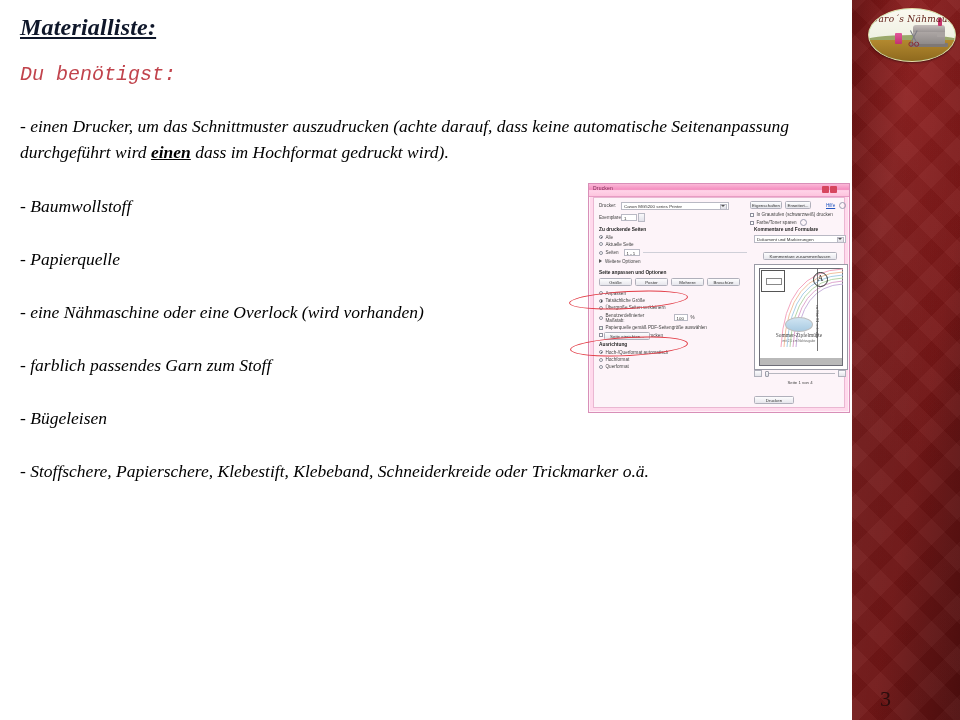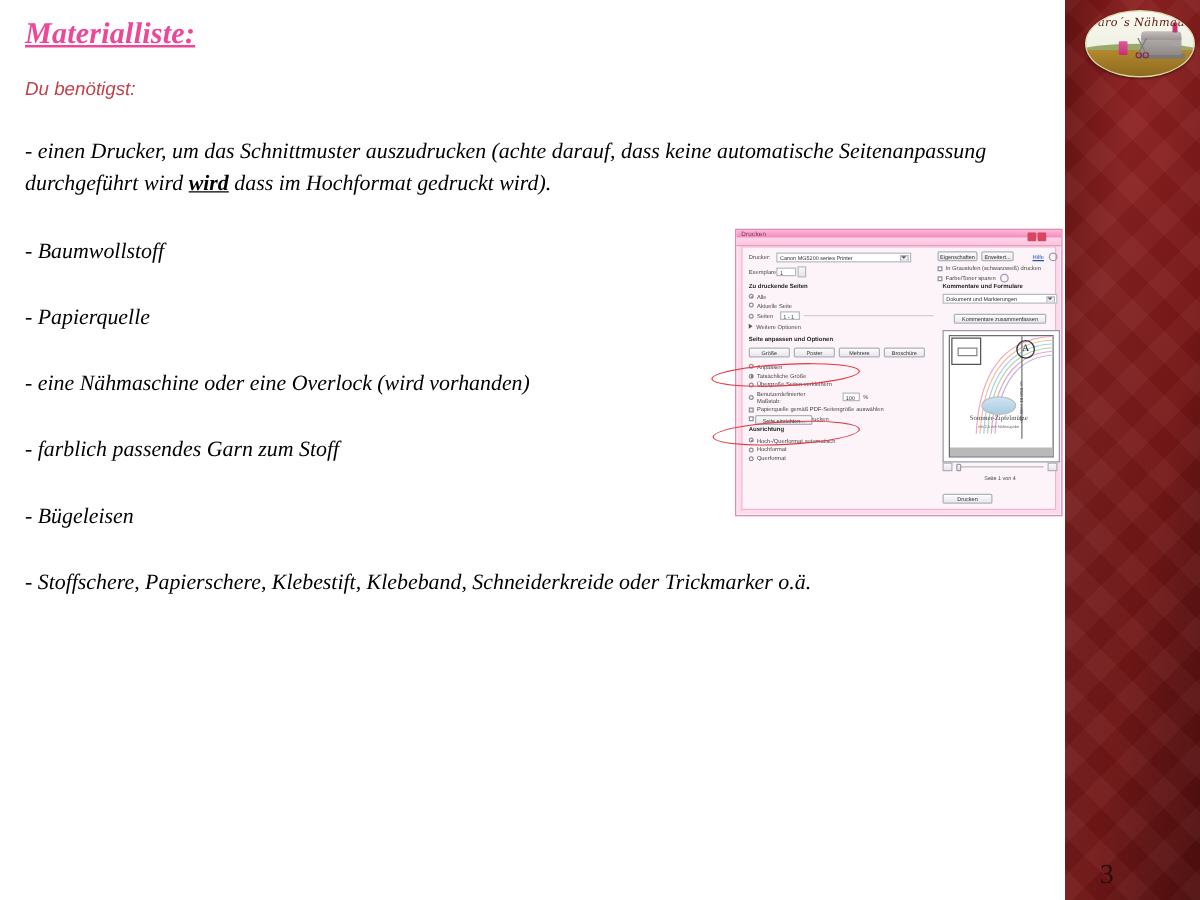--- a/index.html
+++ b/index.html
@@ -137,29 +137,29 @@
   #content {
     position: absolute;
     left: 20px; top: 14px;
     width: 800px;
   }
   .title {
     font-family: "Liberation Serif", "DejaVu Serif", serif;
     font-style: italic;
     font-weight: bold;
     font-size: 24px;
-    color: #ec4899;
+    color: #0f172a;
     text-decoration: underline;
     margin: 0 0 22px 0;
     letter-spacing: 0.2px;
   }
   .subtitle {
-    font-family: Liberation Sans, sans-serif;
+    font-family: Liberation Mono, monospace;
     font-style: italic;
-    font-size: 15px;
+    font-size: 20px;
     color: #c1434c;
     margin: 0 0 27px 0;
   }
   .item {
     font-family: "Liberation Serif", "DejaVu Serif", serif;
     font-style: italic;
     font-size: 17.5px;
     line-height: 26px;
     color: #000000;
     margin: 0 0 27px 0;
@@ -377,21 +377,21 @@
     <div id="logo-text">Caro´s Nähmaus</div>
   </div>
 
   <div id="page-number">3</div>
 
   <div id="content">
     <div class="title">Materialliste:</div>
     <div class="subtitle">Du benötigst:</div>
 
     <div class="item intro">
-      <span>- einen Drucker, um das Schnittmuster auszudrucken (achte darauf, dass keine automatische Seitenanpassung durchgeführt wird </span><b>wird</b><span> dass im Hochformat gedruckt wird).</span>
+      <span>- einen Drucker, um das Schnittmuster auszudrucken (achte darauf, dass keine automatische Seitenanpassung durchgeführt wird </span><b>einen</b><span> dass im Hochformat gedruckt wird).</span>
     </div>
 
     <div class="item">- Baumwollstoff</div>
     <div class="item">- Papierquelle</div>
     <div class="item">- eine Nähmaschine oder eine Overlock (wird vorhanden)</div>
     <div class="item">- farblich passendes Garn zum Stoff</div>
     <div class="item">- Bügeleisen</div>
     <div class="item last">- Stoffschere, Papierschere, Klebestift, Klebeband, Schneiderkreide oder Trickmarker o.ä.</div>
   </div>
 

